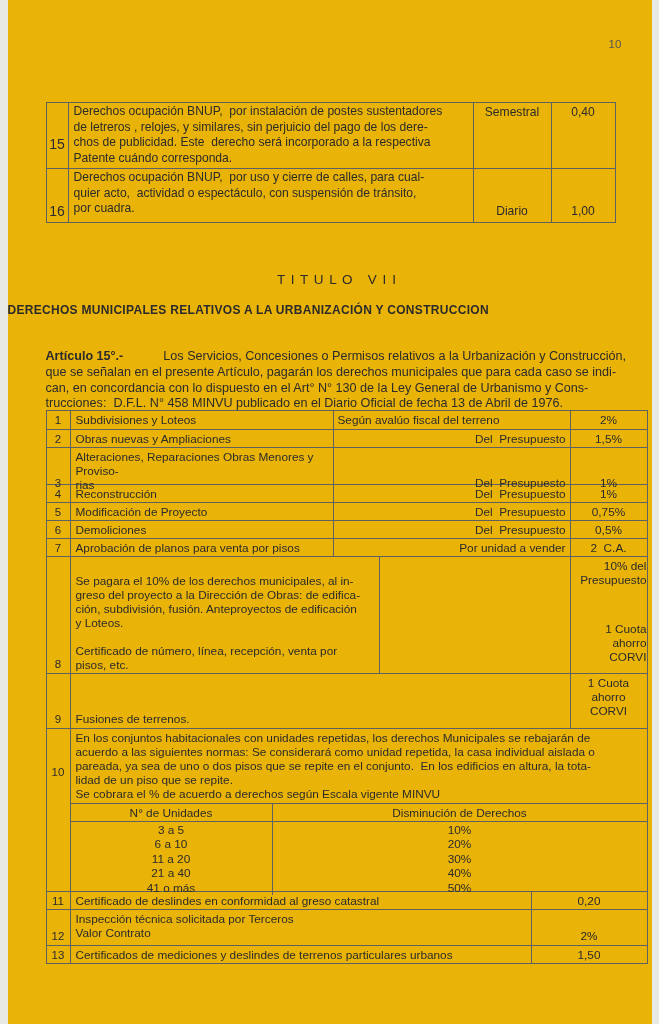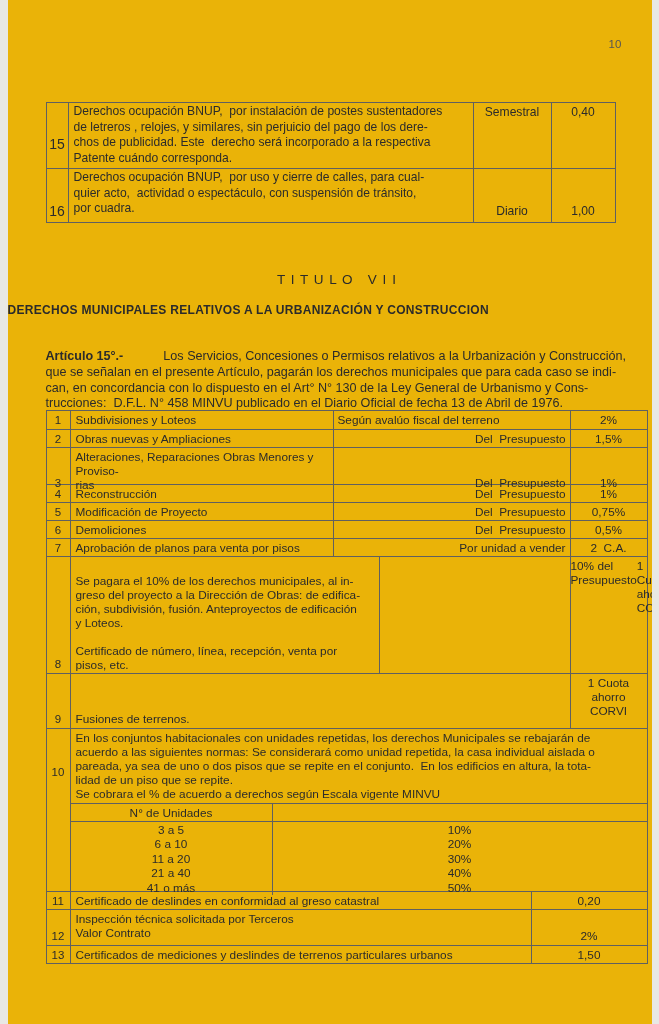--- a/index.html
+++ b/index.html
@@ -64,22 +64,22 @@
   .vb { align-items:flex-end !important; padding-bottom:2px; }
   .desc2 { display:flex; align-items:center; padding-left:5px; }
   .desc2.block { display:block; padding-top:2px; }
   .basis { display:flex; align-items:center; justify-content:flex-end; padding-right:4px; }
   .basis.left { justify-content:flex-start; padding-left:4px; }
   .val2 { display:flex; align-items:center; justify-content:center; text-align:center; }
 
   
   .r8-desc { padding:17px 2px 0 5px; }
   .r8-gap { height:14px; }
-  .r8-val { display:flex; justify-content:space-between;
-            text-align:left; padding:2px 0 9px; }
+  .r8-val { display:flex; flex-direction:column; justify-content:space-between;
+            text-align:right; padding:2px 0 9px; }
   
   .r9-desc { display:flex; align-items:flex-end; padding:0 0 2px 5px; }
   .r9-val { text-align:center; padding-top:2px; }
   
   .r10-text { padding:2px 2px 0 5px; }
   .sub { border-top:1px solid #606060; margin-top:2px; }
   .sub-head { display:grid; grid-template-columns:202px 374px; height:18px;
               border-bottom:1px solid #606060; }
   .sub-head > div { display:flex; align-items:center; justify-content:center; }
   .sub-body { display:grid; grid-template-columns:202px 374px; }
@@ -223,20 +223,21 @@
         <div class="r10-text">
           <div class="line">En los conjuntos habitacionales con unidades repetidas, los derechos Municipales se rebajarán de</div>
           <div class="line">acuerdo a las siguientes normas: Se considerará como unidad repetida, la casa individual aislada o</div>
           <div class="line">pareada, ya sea de uno o dos pisos que se repite en el conjunto.  En los edificios en altura, la tota-</div>
           <div class="line">lidad de un piso que se repite.</div>
           <div class="line">Se cobrara el % de acuerdo a derechos según Escala vigente MINVU</div>
         </div>
         <div class="sub">
           <div class="sub-head">
             <div class="b-r">N° de Unidades</div>
+            <div>Disminución de Derechos</div>
           </div>
           <div class="sub-body">
             <div class="sub-col b-r">
               <div class="line">3 a 5</div>
               <div class="line">6 a 10</div>
               <div class="line">11 a 20</div>
               <div class="line">21 a 40</div>
               <div class="line">41 o más</div>
             </div>
             <div class="sub-col">

